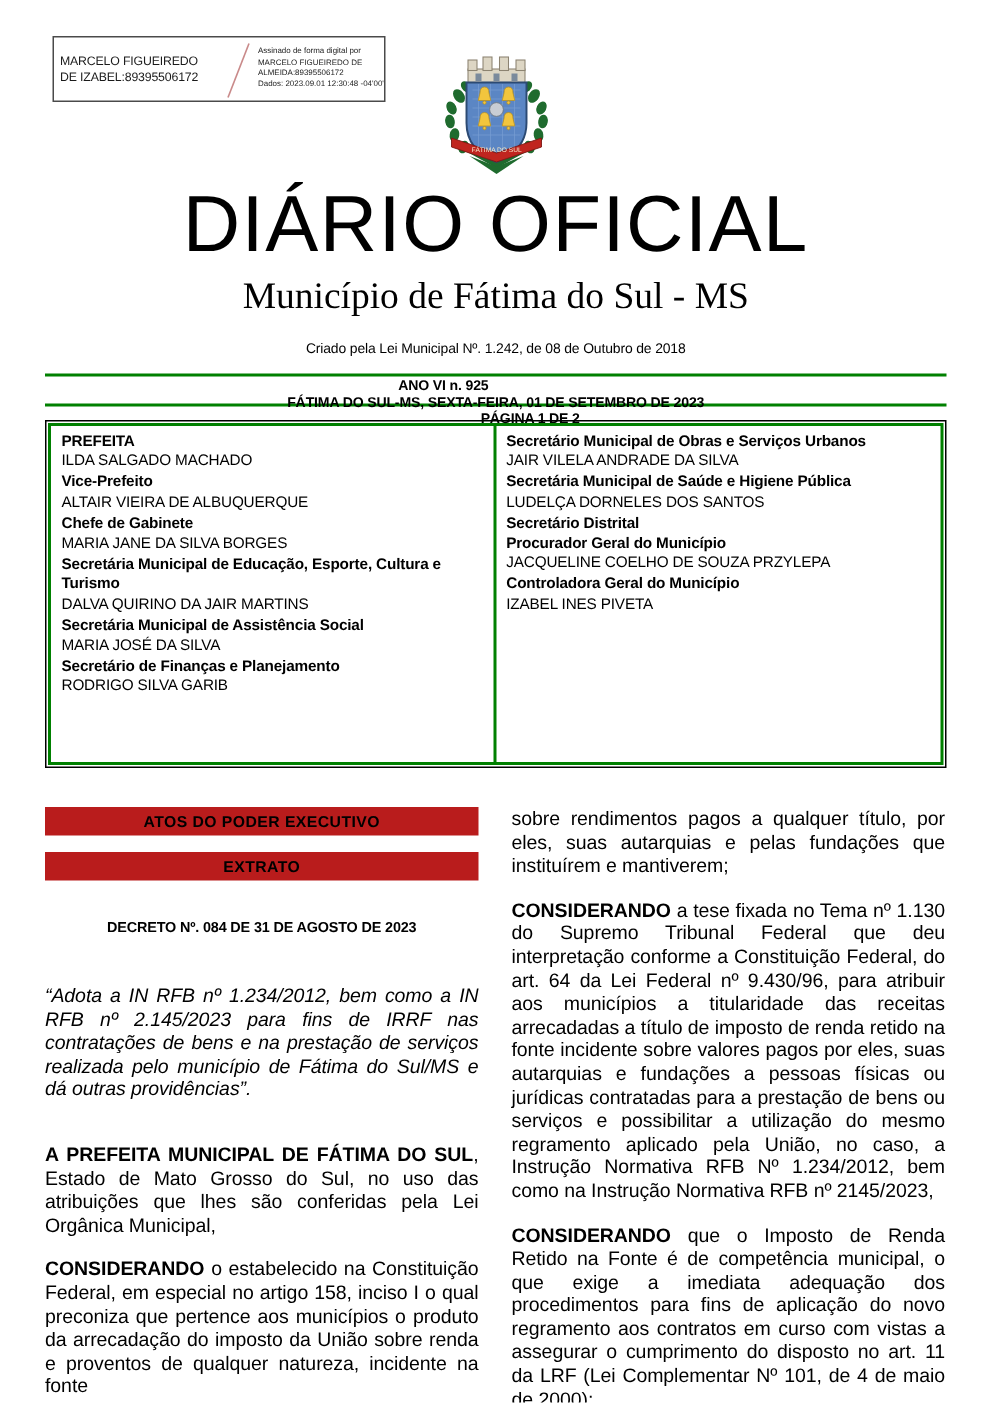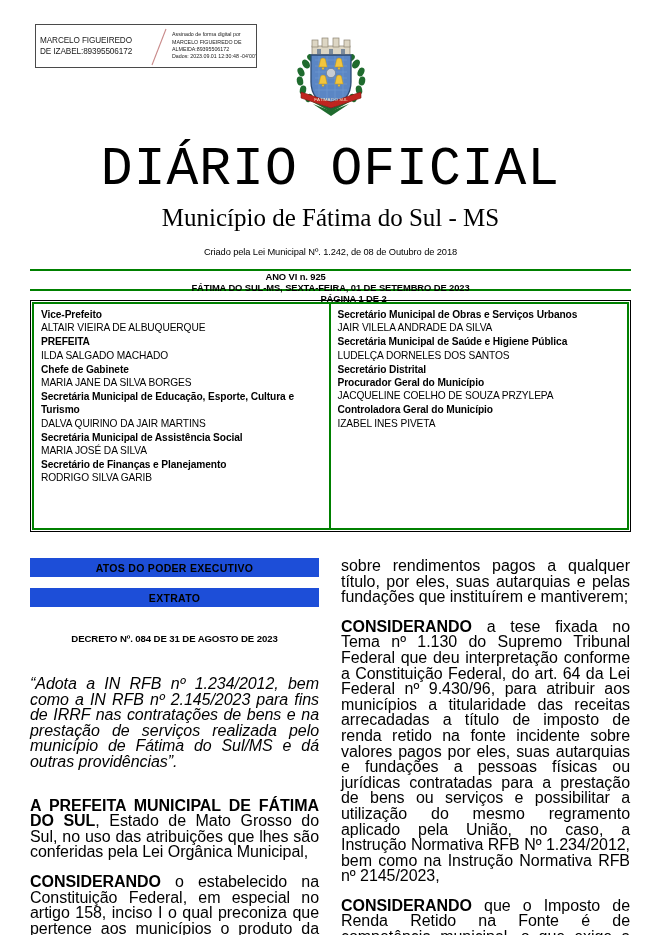--- a/index.html
+++ b/index.html
@@ -64,25 +64,25 @@
     left: 0;
     right: 0;
     top: 34px;
     text-align: center;
     pointer-events: none;
   }
 
   
   .masthead { text-align: center; }
   .title-main {
-    font-family: Liberation Mono, monospace;
+    font-family: Liberation Sans, sans-serif;
     font-size: 53px;
     line-height: 56px;
     letter-spacing: 1px;
-    margin-top: 64px;
+    margin-top: 44px;
   }
   .title-sub {
     font-family: "Liberation Serif", serif;
     font-size: 25px;
     line-height: 32px;
     margin-top: 4px;
   }
   .title-law {
     font-size: 9.3px;
     margin-top: 13px;
@@ -130,21 +130,21 @@
   }
   .off-name {
     font-size: 10.2px;
     line-height: 13.2px;
     letter-spacing: -0.1px;
     margin-bottom: 1px;
   }
 
   
   .banner {
-    background: #1d4ed8;
+    background: #b91c1c;
     color: #000000;
     font-size: 10.5px;
     font-weight: bold;
     text-align: center;
     letter-spacing: 0.3px;
     padding: 4px 0 3px;
     margin-bottom: 11px;
   }
 
   
@@ -155,21 +155,21 @@
   }
   .col { width: 289px; }
   .decree-title {
     font-size: 9.6px;
     font-weight: bold;
     text-align: center;
     letter-spacing: -0.1px;
     margin-top: 26px;
   }
   p.para {
-    font-size: 16px;
+    font-size: 13px;
     line-height: 15.6px;
     text-align: justify;
     margin: 0 0 14px 0;
     letter-spacing: -0.05px;
   }
   p.ementa {
     font-style: italic;
     margin-top: 32px;
     margin-bottom: 28px;
   }
@@ -260,26 +260,26 @@
   <div class="info-bar">
     <div class="info-left">ANO VI n. 925</div>
     <div class="info-mid">FÁTIMA DO SUL-MS, SEXTA-FEIRA, 01 DE SETEMBRO DE 2023</div>
     <div class="info-right">PÁGINA 1 DE 2</div>
   </div>
 
   <div class="officials">
     <div class="officials-inner">
       <div class="off-col left">
         <div>
+          <div class="off-title">PREFEITA</div>
+          <div class="off-name">ILDA SALGADO MACHADO</div>
+        </div>
+        <div>
           <div class="off-title">Vice-Prefeito</div>
           <div class="off-name">ALTAIR VIEIRA DE ALBUQUERQUE</div>
-        </div>
-        <div>
-          <div class="off-title">PREFEITA</div>
-          <div class="off-name">ILDA SALGADO MACHADO</div>
         </div>
         <div>
           <div class="off-title">Chefe de Gabinete</div>
           <div class="off-name">MARIA JANE DA SILVA BORGES</div>
         </div>
         <div>
           <div class="off-title">Secretária Municipal de Educação, Esporte, Cultura e Turismo</div>
           <div class="off-name">DALVA QUIRINO DA JAIR MARTINS</div>
         </div>
         <div>

